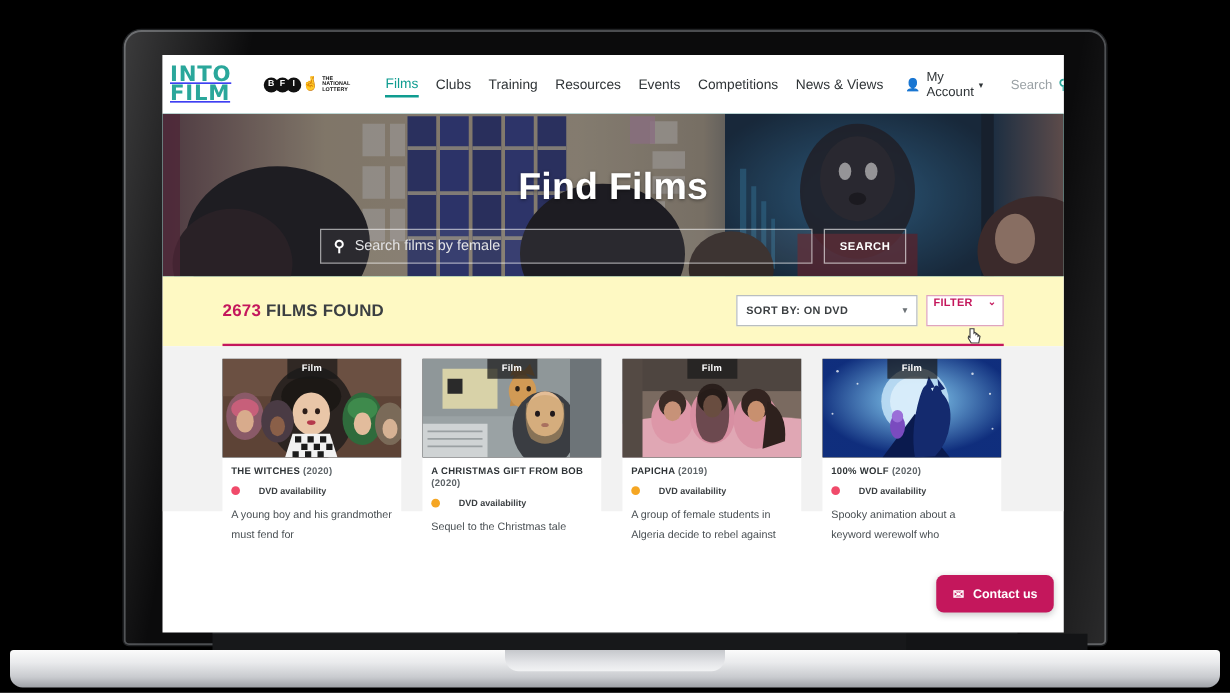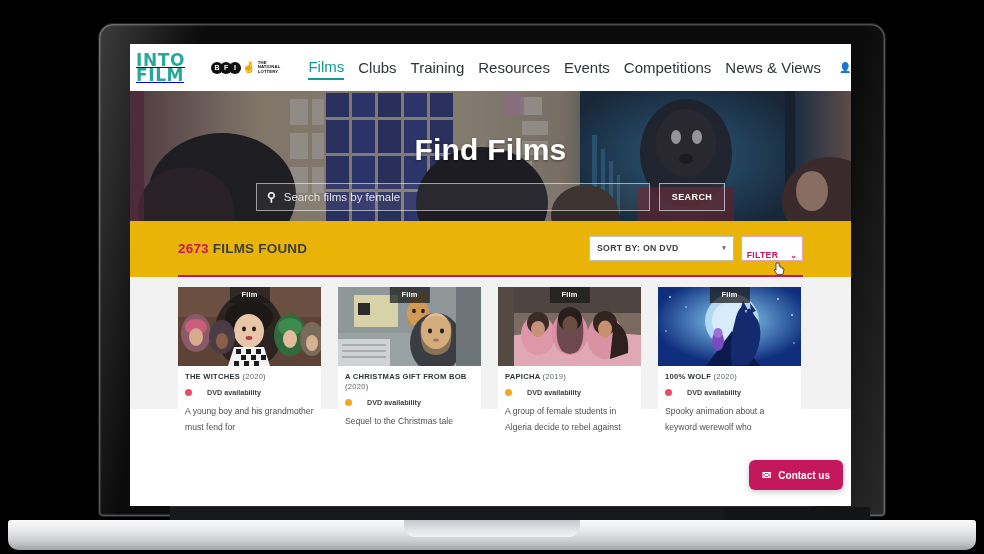--- a/index.html
+++ b/index.html
@@ -82,21 +82,21 @@
     margin-right:-3px;
   }
   .lottery{ display:flex; align-items:center; gap:2px; }
   .lottery-hand{ font-size:11px; line-height:11px; }
   .lottery-txt{
     font-size:4.3px; font-weight:800; line-height:4.6px; color:#111; letter-spacing:.1px;
   }
 
   .main-nav{ display:flex; align-items:center; margin-left:28px; gap:14px; }
   .nav-link{
-    font-size:15px; color:#2f3437; text-decoration:none; white-space:nowrap;
+    font-size:11px; color:#2f3437; text-decoration:none; white-space:nowrap;
     padding:3px 0;
   }
   .nav-link.active{ color:#0f9c90; border-bottom:2px solid #0f9c90; }
   .nav-sep{ width:1px; height:26px; background:#dfe2e4; margin:0 9px; }
   .account{ display:flex; align-items:center; gap:4px; font-size:10.5px; color:#2f3437; }
   .person-icon{ color:#2aa79b; font-size:10px; }
   .caret{ font-size:7px; color:#2f3437; }
   .hdr-search{ display:flex; align-items:center; gap:5px; margin-left:4px; }
   .hdr-search-label{ font-size:10.5px; color:#9aa1a5; }
   .hdr-search-icon{ color:#2aa79b; font-size:11px; font-weight:700; }
@@ -125,37 +125,37 @@
   }
   .hero-input .mag{ font-size:12px; font-weight:700; color:#fff; }
   .hero-btn{
     width:66px; height:28px; border:1px solid rgba(255,255,255,.6);
     background:rgba(255,255,255,.04); color:#fff;
     font-size:9px; font-weight:700; letter-spacing:.4px;
     display:flex; align-items:center; justify-content:center;
   }
 
   
-  .results-wrap{ padding:0 48px; background:#eab308; }
+  .results-wrap{ padding:0 48px; background:#fef9c3; }
   .results-bar{
     display:flex; align-items:center; justify-content:space-between;
     height:54px;
   }
   .found{ font-size:13.5px; font-weight:700; color:#3b3f42; letter-spacing:.2px; }
   .found .count{ color:#c4175c; }
   .controls{ display:flex; align-items:center; gap:7px; position:relative; }
   .sortbox{
     width:145px; height:25px; border:1px solid #b9bec1; background:#fff;
     display:flex; align-items:center; justify-content:space-between;
     padding:0 7px; font-size:8.7px; font-weight:700; color:#3b3f42; letter-spacing:.3px;
   }
   .sortbox .caret2{ font-size:7px; color:#6c7276; }
   .filterbox{
     width:62px; height:25px; border:1px solid #e0a4bd; background:#fff;
-    display:flex; align-items:flex-end; justify-content:center; gap:12px;
+    display:flex; align-items:flex-start; justify-content:center; gap:12px;
     font-size:8.7px; font-weight:700; color:#c4175c; letter-spacing:.3px;
   }
   .filterbox .chev{ font-size:8px; }
   .cursor-hand{
     position:absolute; right:18px; top:26px; width:11px; height:13px;
     color:#4a4a4a; font-size:12px; line-height:12px;
   }
   .rule{ height:2px; background:#c4175c; }
 
   
@@ -169,21 +169,21 @@
     position:absolute; left:50%; transform:translateX(-50%); top:0;
     background:rgba(25,25,25,.72); color:#fff;
     font-size:7.5px; font-weight:700; letter-spacing:.2px;
     padding:3px 12px 4px;
   }
   .card-body{ padding:6px 7px 0; }
   .card-title{
     font-size:7.6px; font-weight:700; color:#2f3437; letter-spacing:.25px;
     line-height:10px;
   }
-  .card-title .yr{ font-weight:400; color:#5e6468; }
+  .card-title .yr{ font-weight:700; color:#5e6468; }
   .avail{ display:flex; align-items:center; gap:15px; margin-top:6px; }
   .dot{ width:7px; height:7px; border-radius:50%; }
   .avail-txt{ font-size:7.2px; font-weight:700; color:#3b3f42; }
   .card-desc{
     margin-top:6px; font-size:8.6px; line-height:16px; color:#4a5054;
   }
 
   
   .contact-us{
     position:absolute; right:8px; bottom:16px;

